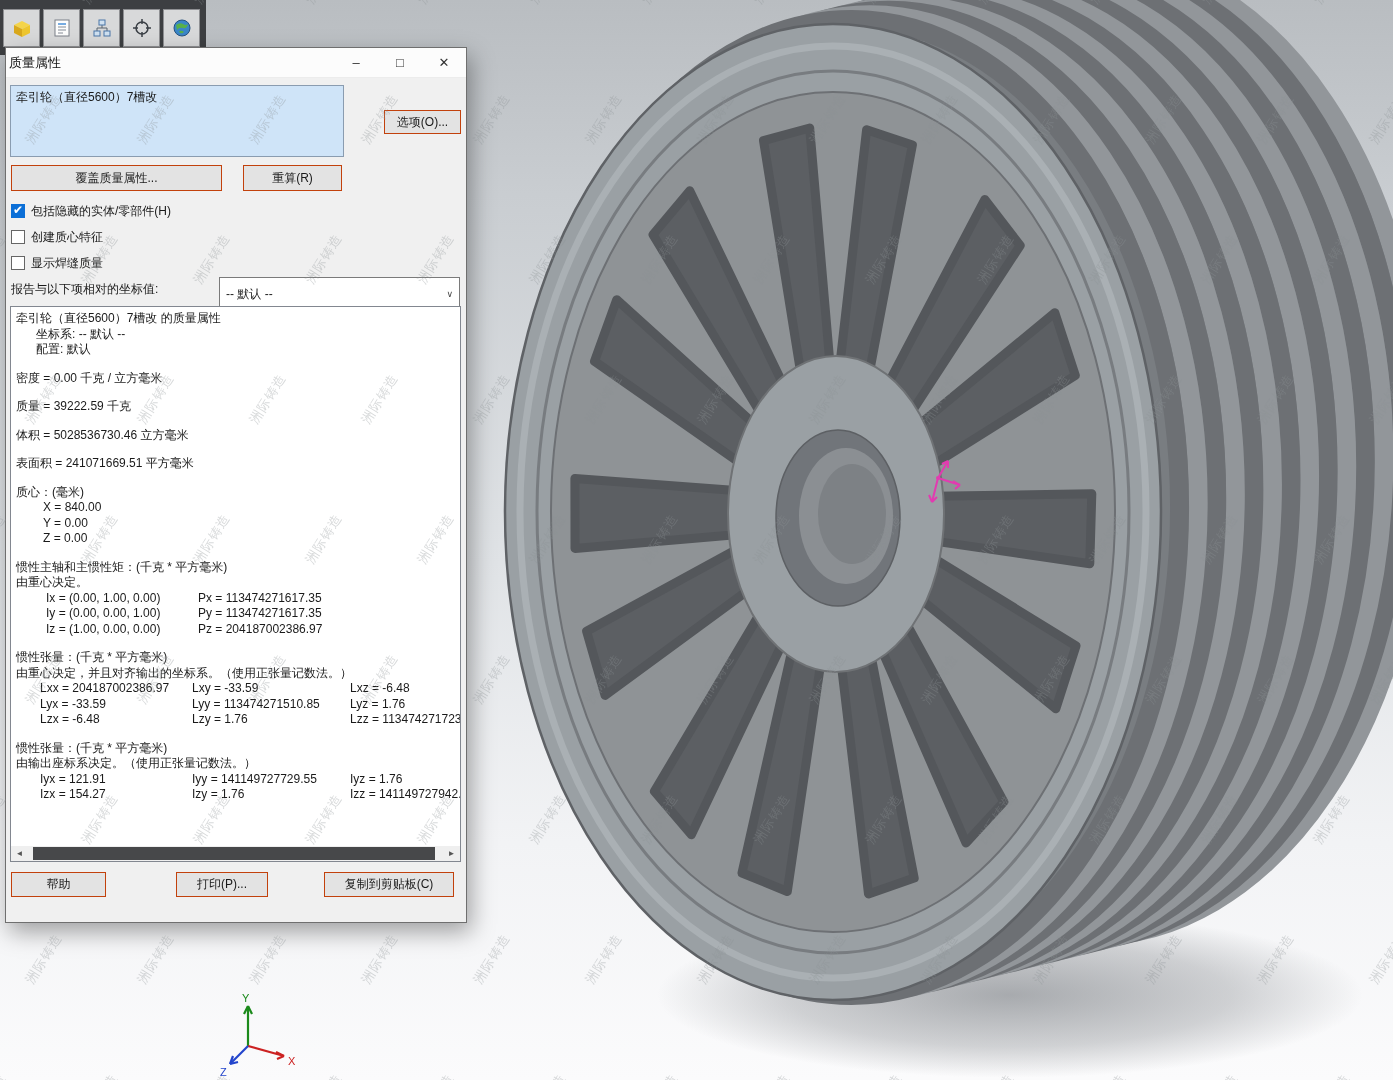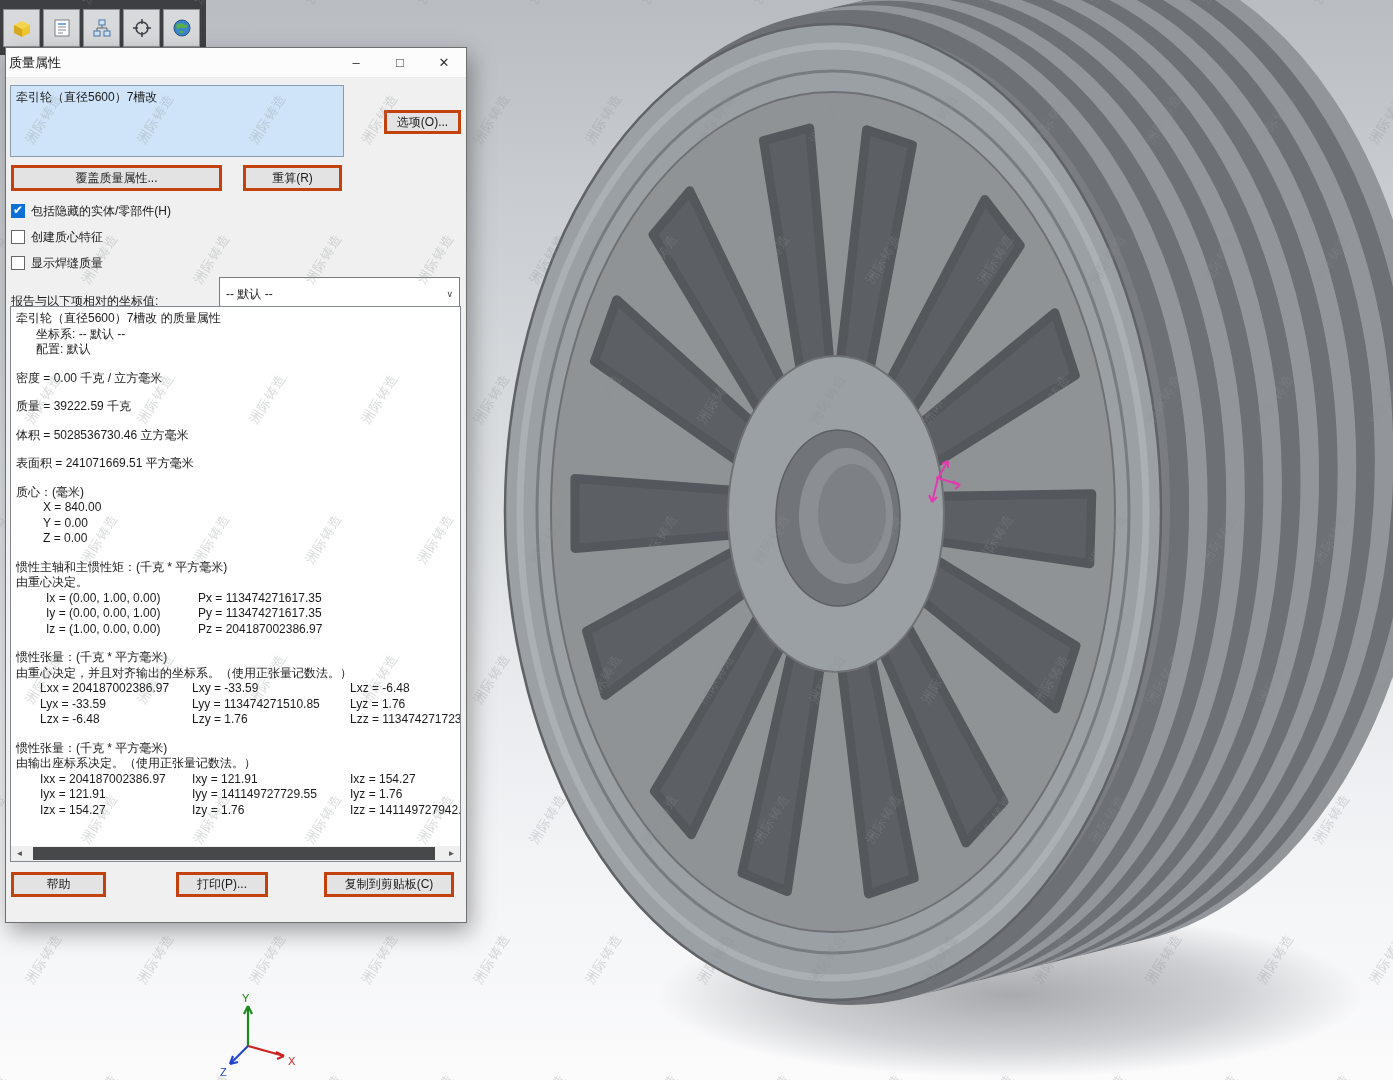--- a/index.html
+++ b/index.html
@@ -32,31 +32,31 @@
     border:1px solid #6f6f6f;box-shadow:4px 9px 22px rgba(0,0,0,.35);z-index:10;
     font-size:12px;color:#1a1a1a;}
   #dlg-titlebar{position:absolute;left:0;top:0;right:0;height:30px;background:#fcfcfc;
     display:flex;align-items:center;border-bottom:1px solid #ececec;}
   #dlg-title{padding-left:3px;font-size:13px;color:#111;}
   #win-controls{margin-left:auto;display:flex;}
   .win-btn{width:44px;height:29px;display:flex;align-items:center;justify-content:center;
     font-size:13px;color:#333;}
   #part-name-box{position:absolute;left:4px;top:37px;width:334px;height:72px;
     background:#cfe4f8;border:1px solid #8a9cb0;padding:3px 5px;white-space:nowrap;overflow:hidden;}
-  .btn{position:absolute;background:#e3e3e3;border:3px solid #c2410c;display:flex;
+  .btn{position:absolute;background:#e3e3e3;border:1px solid #c2410c;display:flex;
     align-items:center;justify-content:center;font-size:12px;color:#1a1a1a;}
   #options-btn{left:378px;top:62px;width:77px;height:24px;}
   #override-btn{left:5px;top:117px;width:211px;height:26px;}
   #recalc-btn{left:237px;top:117px;width:99px;height:26px;}
   .cb-row{position:absolute;left:5px;display:flex;align-items:center;gap:6px;height:18px;}
   #cb-row-1{top:154px;}#cb-row-2{top:180px;}#cb-row-3{top:206px;}
   .checkbox{width:14px;height:14px;border:1px solid #666;background:#fff;position:relative;flex:none;}
   .checkbox.checked{background:#0b6fd7;border-color:#0b6fd7;}
   .checkbox.checked::after{content:"✔";position:absolute;left:1px;top:-2px;color:#fff;font-size:12px;}
-  #report-label{position:absolute;left:5px;top:233px;margin-top:12px;}
+  #report-label{position:absolute;left:5px;top:233px;}
   .combo{position:absolute;background:#fff;border:1px solid #7a7a7a;display:flex;
     align-items:center;padding:0 6px;}
   #coord-combo{left:213px;top:229px;width:241px;height:34px;}
   .chev{margin-left:auto;font-size:9px;color:#444;}
   #results{position:absolute;left:4px;top:258px;width:451px;height:556px;background:#fff;
     border:1px solid #828790;padding:4px 5px;overflow:hidden;line-height:15.5px;white-space:nowrap;}
   .r-gap{height:13px;}
   .ind1{padding-left:20px;}
   .ind2{padding-left:27px;}
   .row2{display:flex;padding-left:30px;}
@@ -273,25 +273,20 @@
       <span>Lyz = 1.76</span>
     </div>
     <div class="row3">
       <span>Lzx = -6.48</span>
       <span>Lzy = 1.76</span>
       <span>Lzz = 113474271723.8</span>
     </div>
     <div class="r-gap"></div>
     <div>惯性张量：(千克 * 平方毫米)</div>
     <div>由输出座标系决定。（使用正张量记数法。）</div>
-    <div class="row3">
-      <span>Ixx = 204187002386.97</span>
-      <span>Ixy = 121.91</span>
-      <span>Ixz = 154.27</span>
-    </div>
     <div class="row3">
       <span>Iyx = 121.91</span>
       <span>Iyy = 141149727729.55</span>
       <span>Iyz = 1.76</span>
     </div>
     <div class="row3">
       <span>Izx = 154.27</span>
       <span>Izy = 1.76</span>
       <span>Izz = 141149727942.5</span>
     </div>

